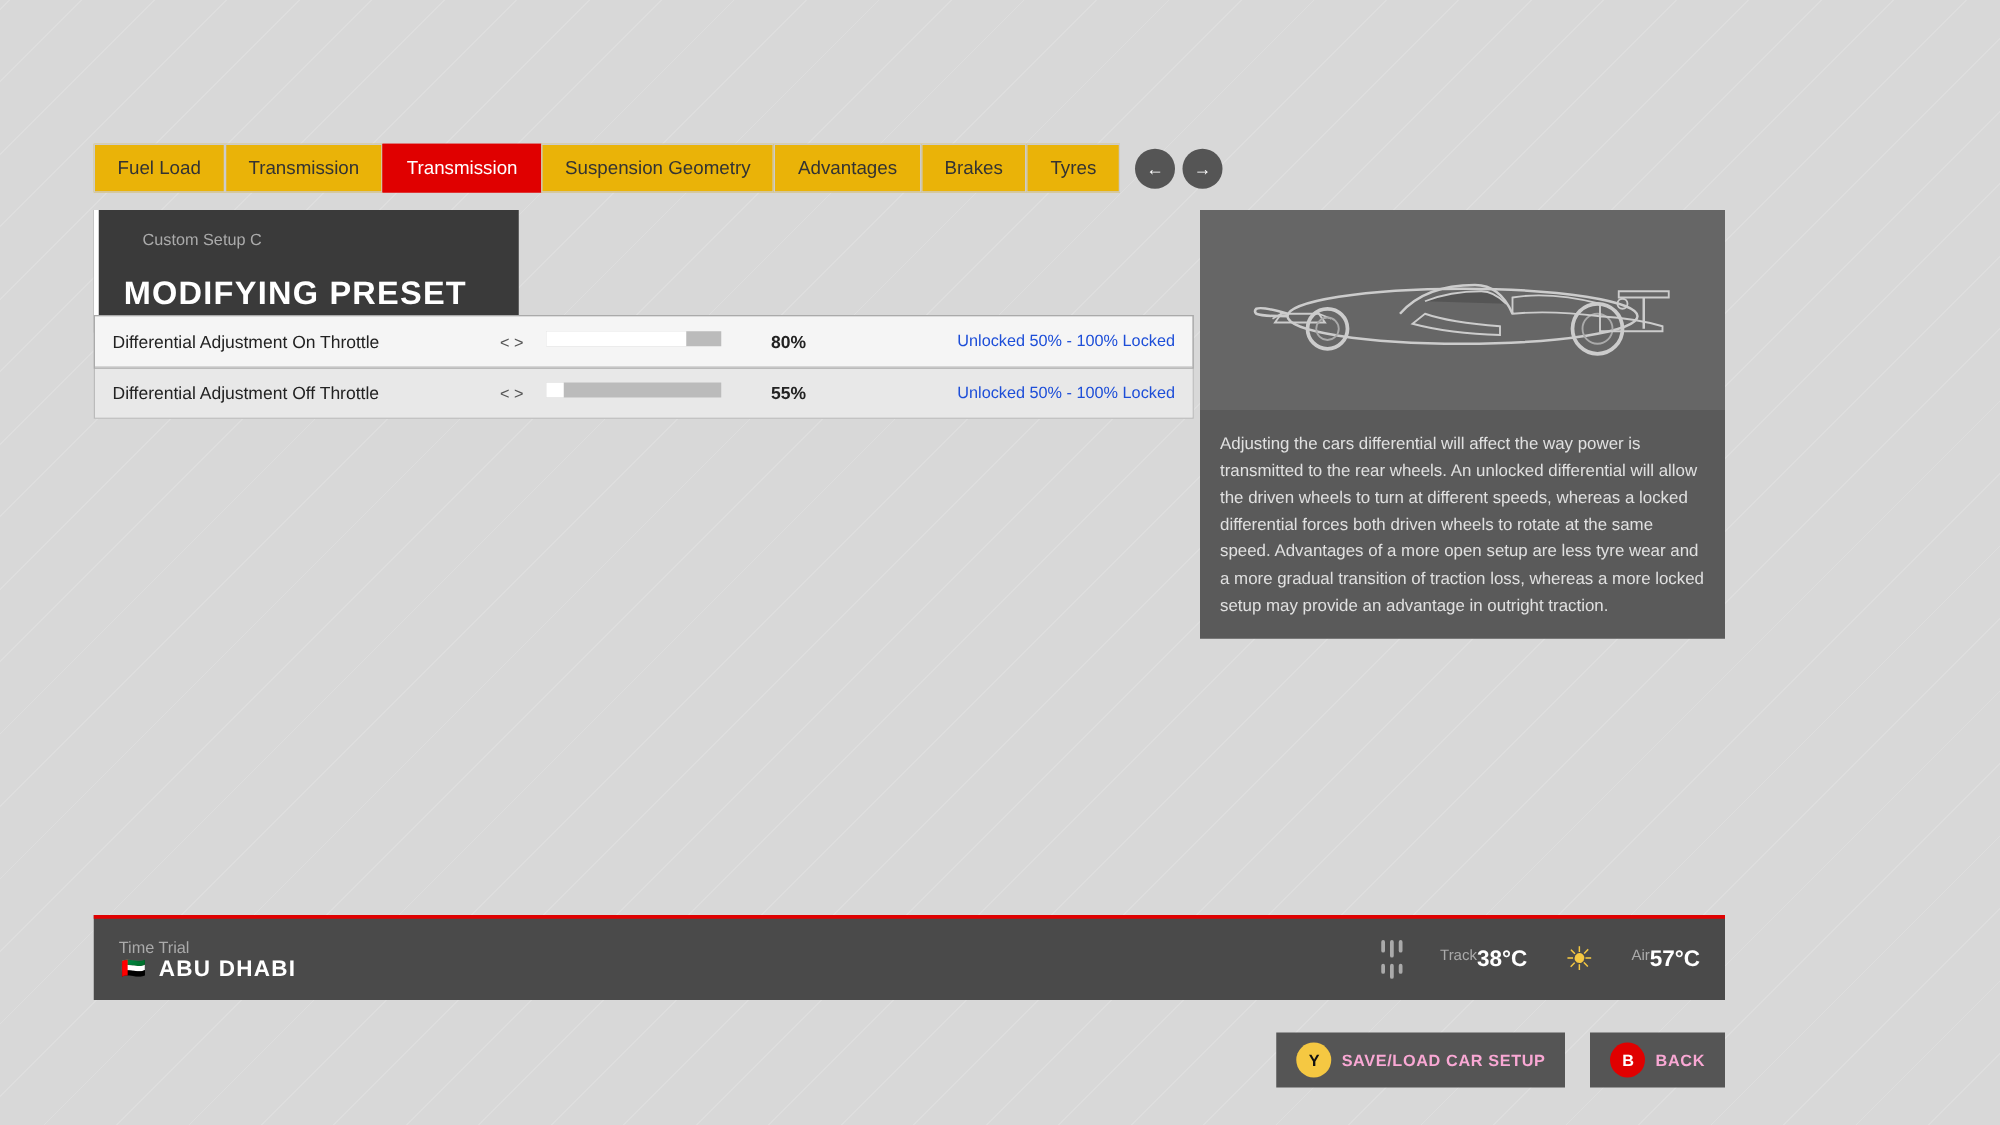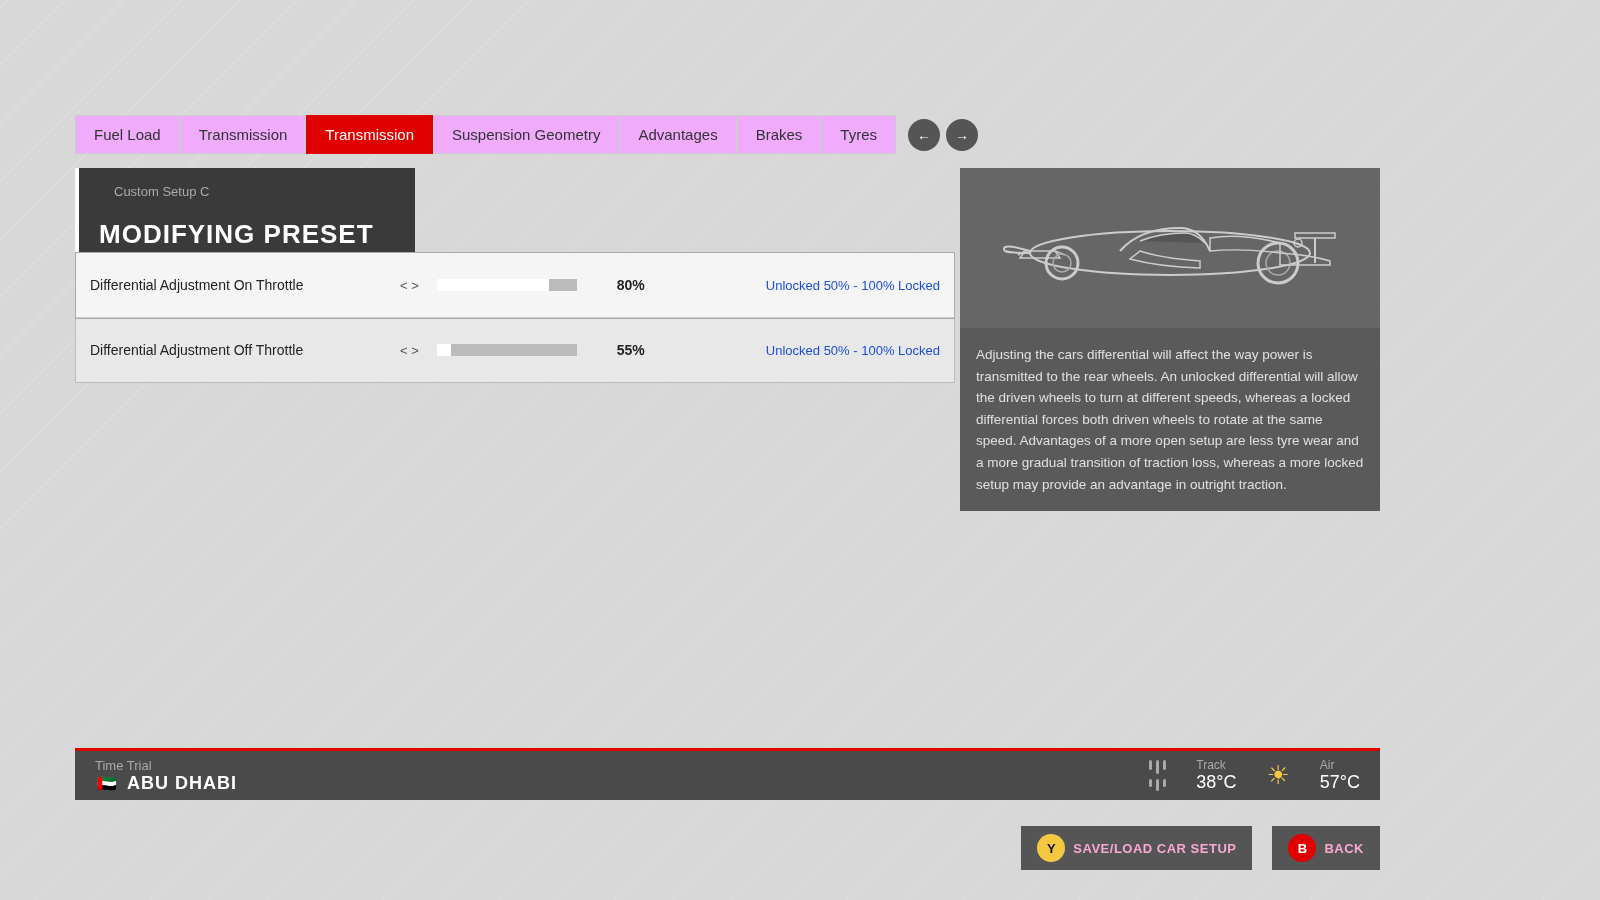--- a/index.html
+++ b/index.html
@@ -42,21 +42,21 @@
       left: 75px;
       display: flex;
       align-items: center;
       gap: 0;
     }
 
     .nav-item {
       padding: 10px 18px;
       font-size: 15px;
       color: #333;
-      background: #f0abfc;
+      background: #eab308;
       border: 1px solid #ccc;
       cursor: pointer;
       white-space: nowrap;
       font-weight: 500;
     }
 
     .nav-item.active {
       background: #e00000;
       color: #fff;
       border-color: #e00000;
@@ -114,22 +114,21 @@
       position: absolute;
       top: 252px;
       left: 75px;
       width: 880px;
       background: #e0e0e0;
       border: 1px solid #bbb;
     }
 
     .setting-row {
       display: flex;
-      align-items: center;
-      padding: 24px 14px;
+      padding: 12px 14px;
       border-bottom: 1px solid #ccc;
       gap: 10px;
       background: #e8e8e8;
       cursor: pointer;
     }
 
     .setting-row:last-child {
       border-bottom: none;
     }
 
@@ -207,21 +206,21 @@
       color: #e0e0e0;
       line-height: 1.6;
     }
 
     
     .status-bar {
       position: absolute;
       bottom: 100px;
       left: 75px;
       right: 220px;
-      height: 52px;
+      height: 68px;
       background: #4a4a4a;
       display: flex;
       align-items: center;
       padding: 4px 20px;
       border-top: 3px solid #e00000;
     }
 
     .location-info {
       display: flex;
       flex-direction: column;
@@ -275,33 +274,33 @@
       border-radius: 2px;
     }
 
     .heat-waves-row {
       display: flex;
       gap: 4px;
     }
 
     .temp-group {
       display: flex;
-      flex-direction: column;
+      flex-direction: row;
       justify-content: center;
     }
 
     .temp-label {
       color: #aaa;
       font-size: 12px;
     }
 
     .temp-value {
       color: #fff;
       font-size: 18px;
-      font-weight: 400;
+      font-weight: 700;
     }
 
     .sun-icon {
       font-size: 26px;
       color: #f5c842;
     }
 
     
     .button-bar {
       position: absolute;

